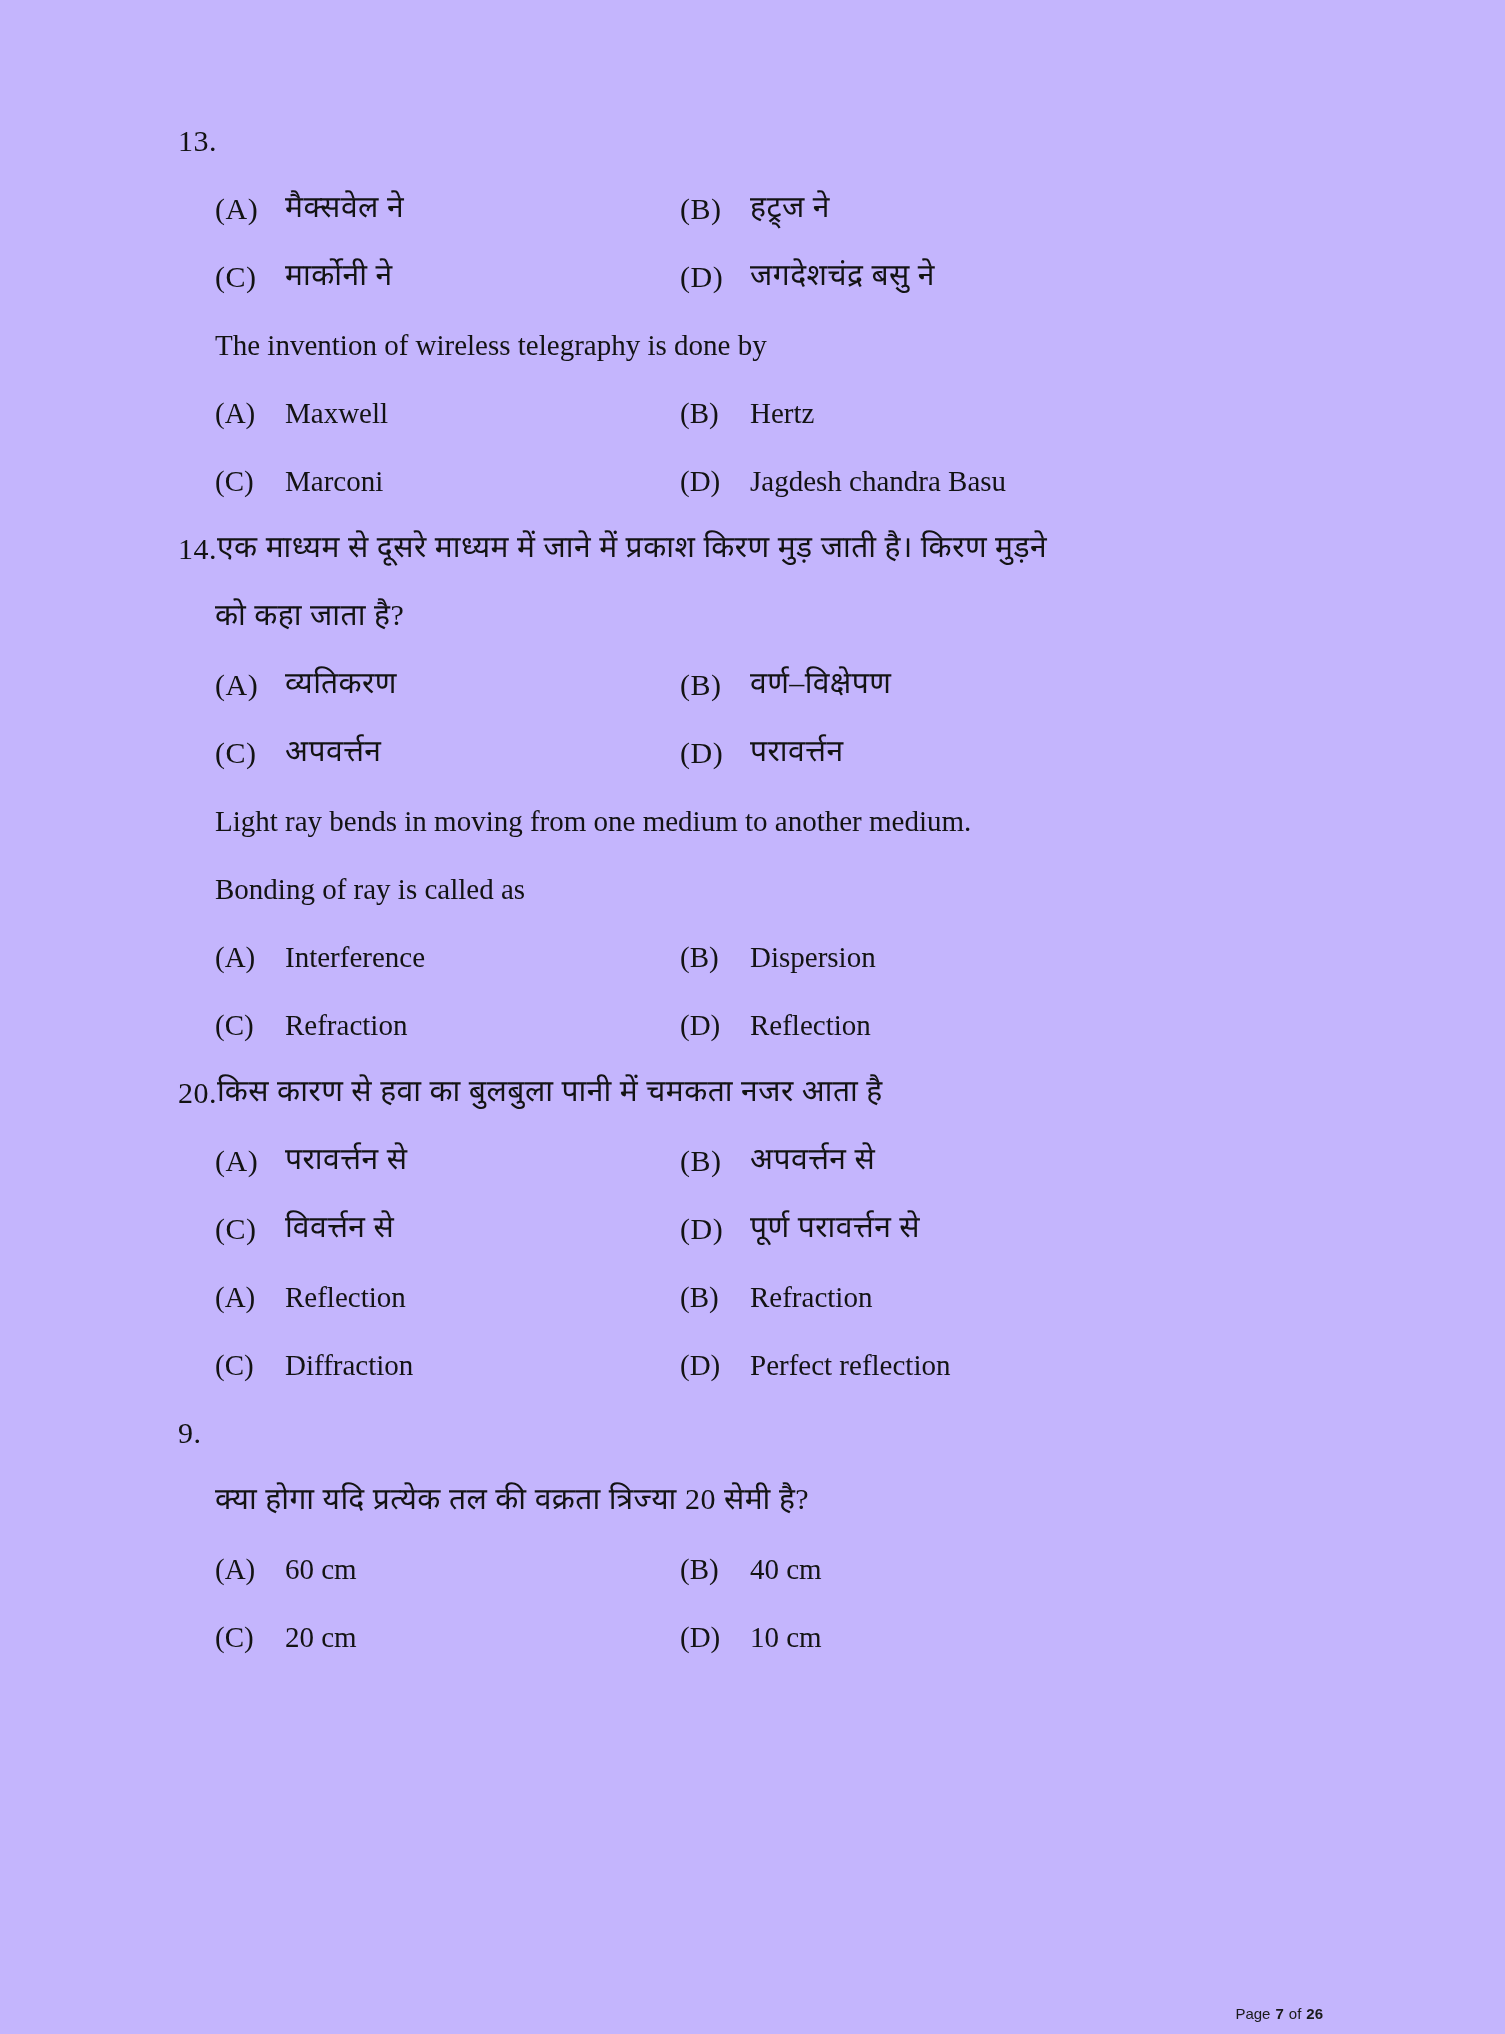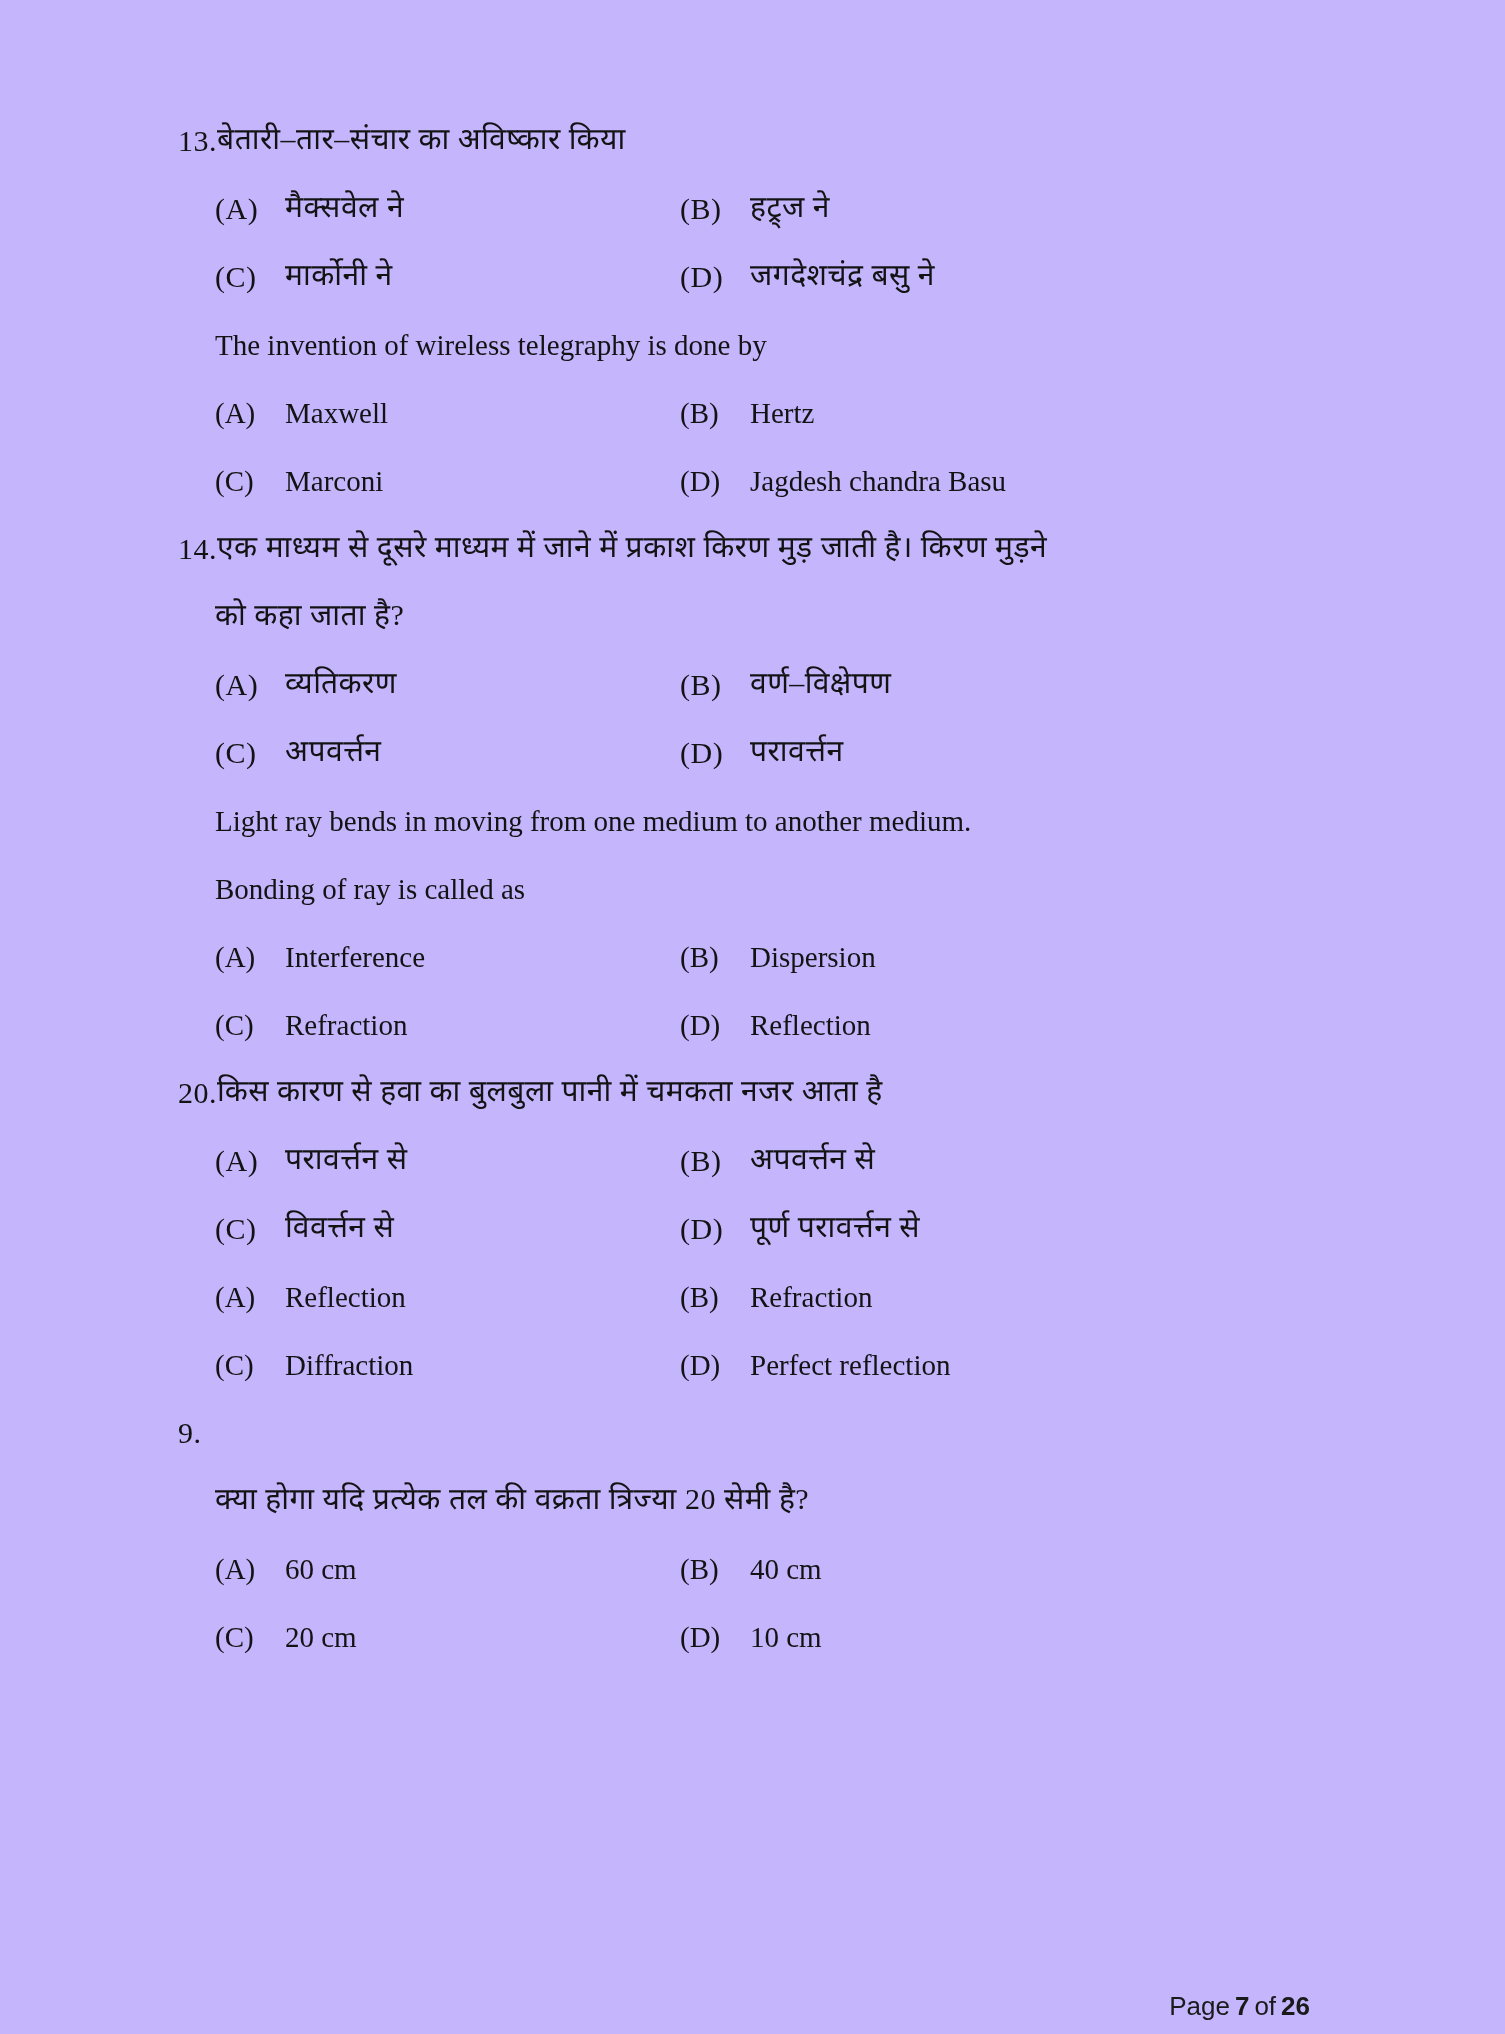--- a/index.html
+++ b/index.html
@@ -38,40 +38,39 @@
   .indent { padding-left: 37px; font-family: Liberation Serif, serif; }
   .gap-top { margin-top: 18px; }
   .q-gap { margin-top: 20px; }
   .opt-row { padding-left: 37px; }
   .opt-col-1 { width: 465px; display: flex; align-items: flex-end; }
   .opt-col-2 { flex: 1; display: flex; align-items: flex-end; }
   .opt-label { display: inline-block; width: 70px; flex-shrink: 0; }
   .q-num { display: inline; }
   .footer {
     position: absolute;
-    right: 195px;
+    right: 182px;
     bottom: 12px;
     font-family: "Liberation Sans", sans-serif;
-    font-size: 26px;
+    font-size: 15px;
     color: #1a1a1a;
     white-space: nowrap;
   }
   .footer span { margin-right: 5px; }
   .footer span:last-child { margin-right: 0; }
   .footer .bold { font-weight: bold; }
 </style>
 </head>
 <body>
 
 <div class="page">
 
   <section>
     <div class="row hindi-text">
       <span class="q-num">13.</span>
-        <span>बेतारी–तार–संचार का अविष्कार किया</span>
     </div>
     <div class="row opt-row hindi-text">
       <div class="opt-col-1">
         <span class="opt-label">(A)</span>
         <span>मैक्सवेल ने</span>
       </div>
       <div class="opt-col-2">
         <span class="opt-label">(B)</span>
         <span>हट्र्ज ने</span>
       </div>

